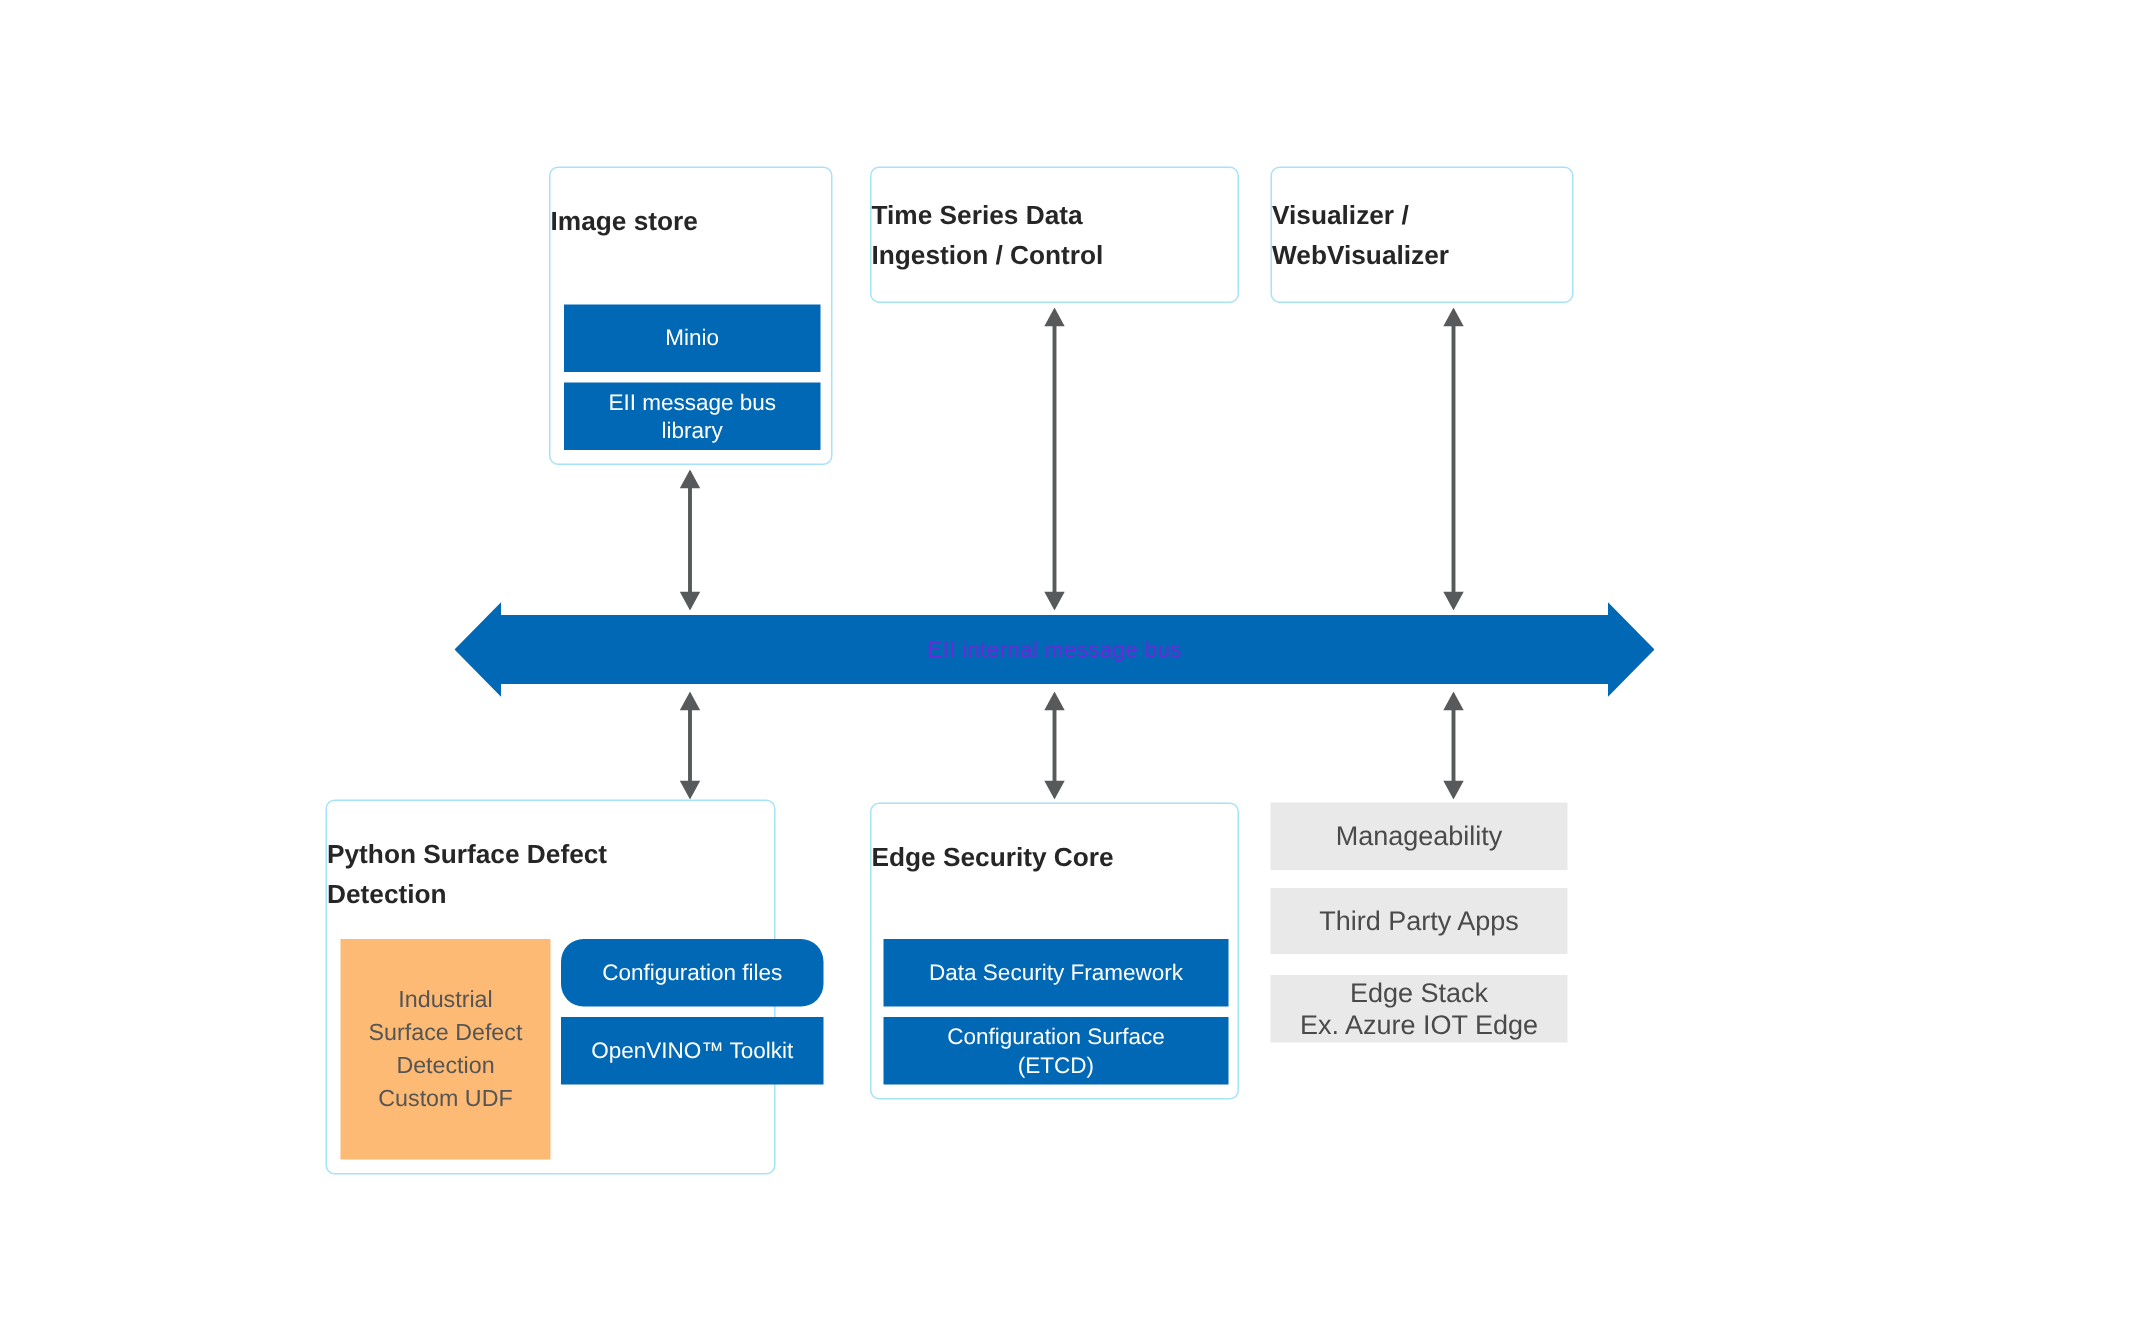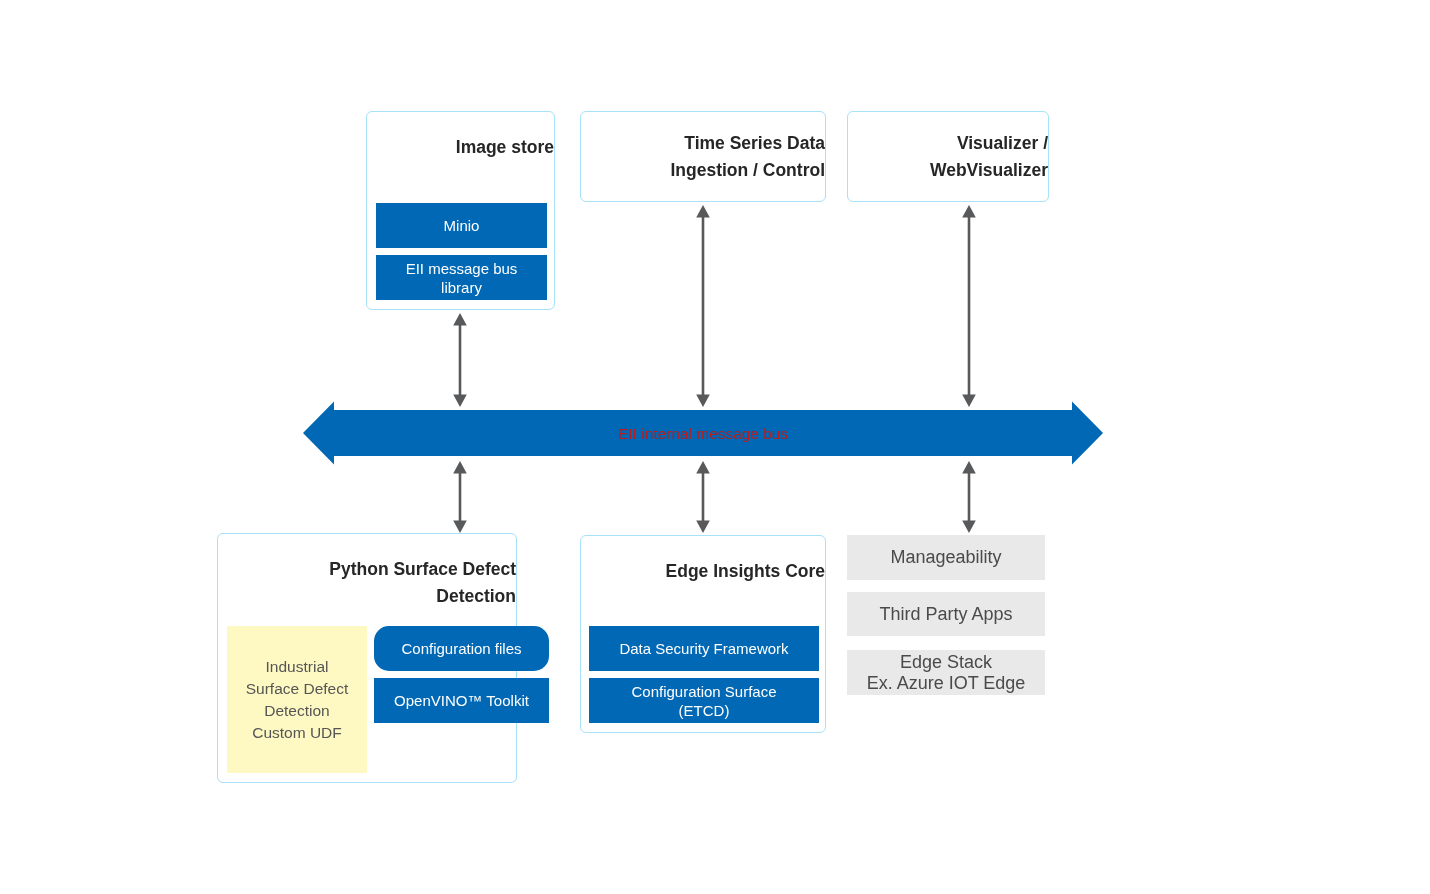--- a/index.html
+++ b/index.html
@@ -14,21 +14,21 @@
   .obox {
     position: absolute;
     background: #ffffff;
     border: 1.5px solid #a6e2f8;
     border-radius: 6px;
     box-sizing: border-box;
   }
   .otitle {
     position: absolute;
     left: 0; right: 0;
-    text-align: right;
+    text-align: left;
     font-weight: bold;
     font-size: 17.5px;
     line-height: 27px;
     color: #262626;
     white-space: pre-line;
   }
   .otitle.vcenter {
     top: 50%;
     transform: translateY(-50%);
   }
@@ -53,21 +53,21 @@
     align-items: center;
     justify-content: center;
     text-align: center;
     font-size: 18px;
     line-height: 21px;
     white-space: pre-line;
     box-sizing: border-box;
   }
   .udfbox {
     position: absolute;
-    background: #fef9c3;
+    background: #fdba74;
     color: #555555;
     display: flex;
     align-items: center;
     justify-content: center;
     text-align: center;
     font-size: 15.5px;
     line-height: 22px;
     white-space: pre-line;
     box-sizing: border-box;
   }
@@ -78,21 +78,21 @@
     left: 303px; top: 400px;
     width: 800px; height: 66px;
   }
   .bus svg { position: absolute; left: 0; top: 0; }
   .bus-label {
     position: absolute;
     left: 0; top: 0; right: 0; bottom: 0;
     display: flex;
     align-items: center;
     justify-content: center;
-    color: #b91c1c;
+    color: #6d28d9;
     font-size: 15px;
     letter-spacing: 0.2px;
   }
 </style>
 </head>
 <body>
 
 <div class="canvas">
 
   <div class="obox" style="left:366px; top:111px; width:189px; height:199px;">
@@ -156,21 +156,21 @@
 Detection</div>
     <div class="udfbox" style="left:9px; top:92px; width:140px; height:147px;">Industrial
 Surface Defect
 Detection
 Custom UDF</div>
     <div class="bluebox" style="left:156px; top:92px; width:175px; height:45px;border-radius:15px;">Configuration files</div>
     <div class="bluebox" style="left:156px; top:144px; width:175px; height:45px;">OpenVINO™ Toolkit</div>
   </div>
 
   <div class="obox" style="left:580px; top:535px; width:246px; height:198px;">
-    <div class="otitle" style="top:22px;">Edge Insights Core</div>
+    <div class="otitle" style="top:22px;">Edge Security Core</div>
     <div class="bluebox" style="left:8px; top:90px; width:230px; height:45px;">Data Security Framework</div>
     <div class="bluebox" style="left:8px; top:142px; width:230px; height:45px;">Configuration Surface
 (ETCD)</div>
   </div>
 
   <div class="graybox" style="left:847px; top:535px; width:198px; height:45px;">Manageability</div>
   <div class="graybox" style="left:847px; top:592px; width:198px; height:44px;">Third Party Apps</div>
   <div class="graybox" style="left:847px; top:650px; width:198px; height:45px;">Edge Stack
 Ex. Azure IOT Edge</div>
 

